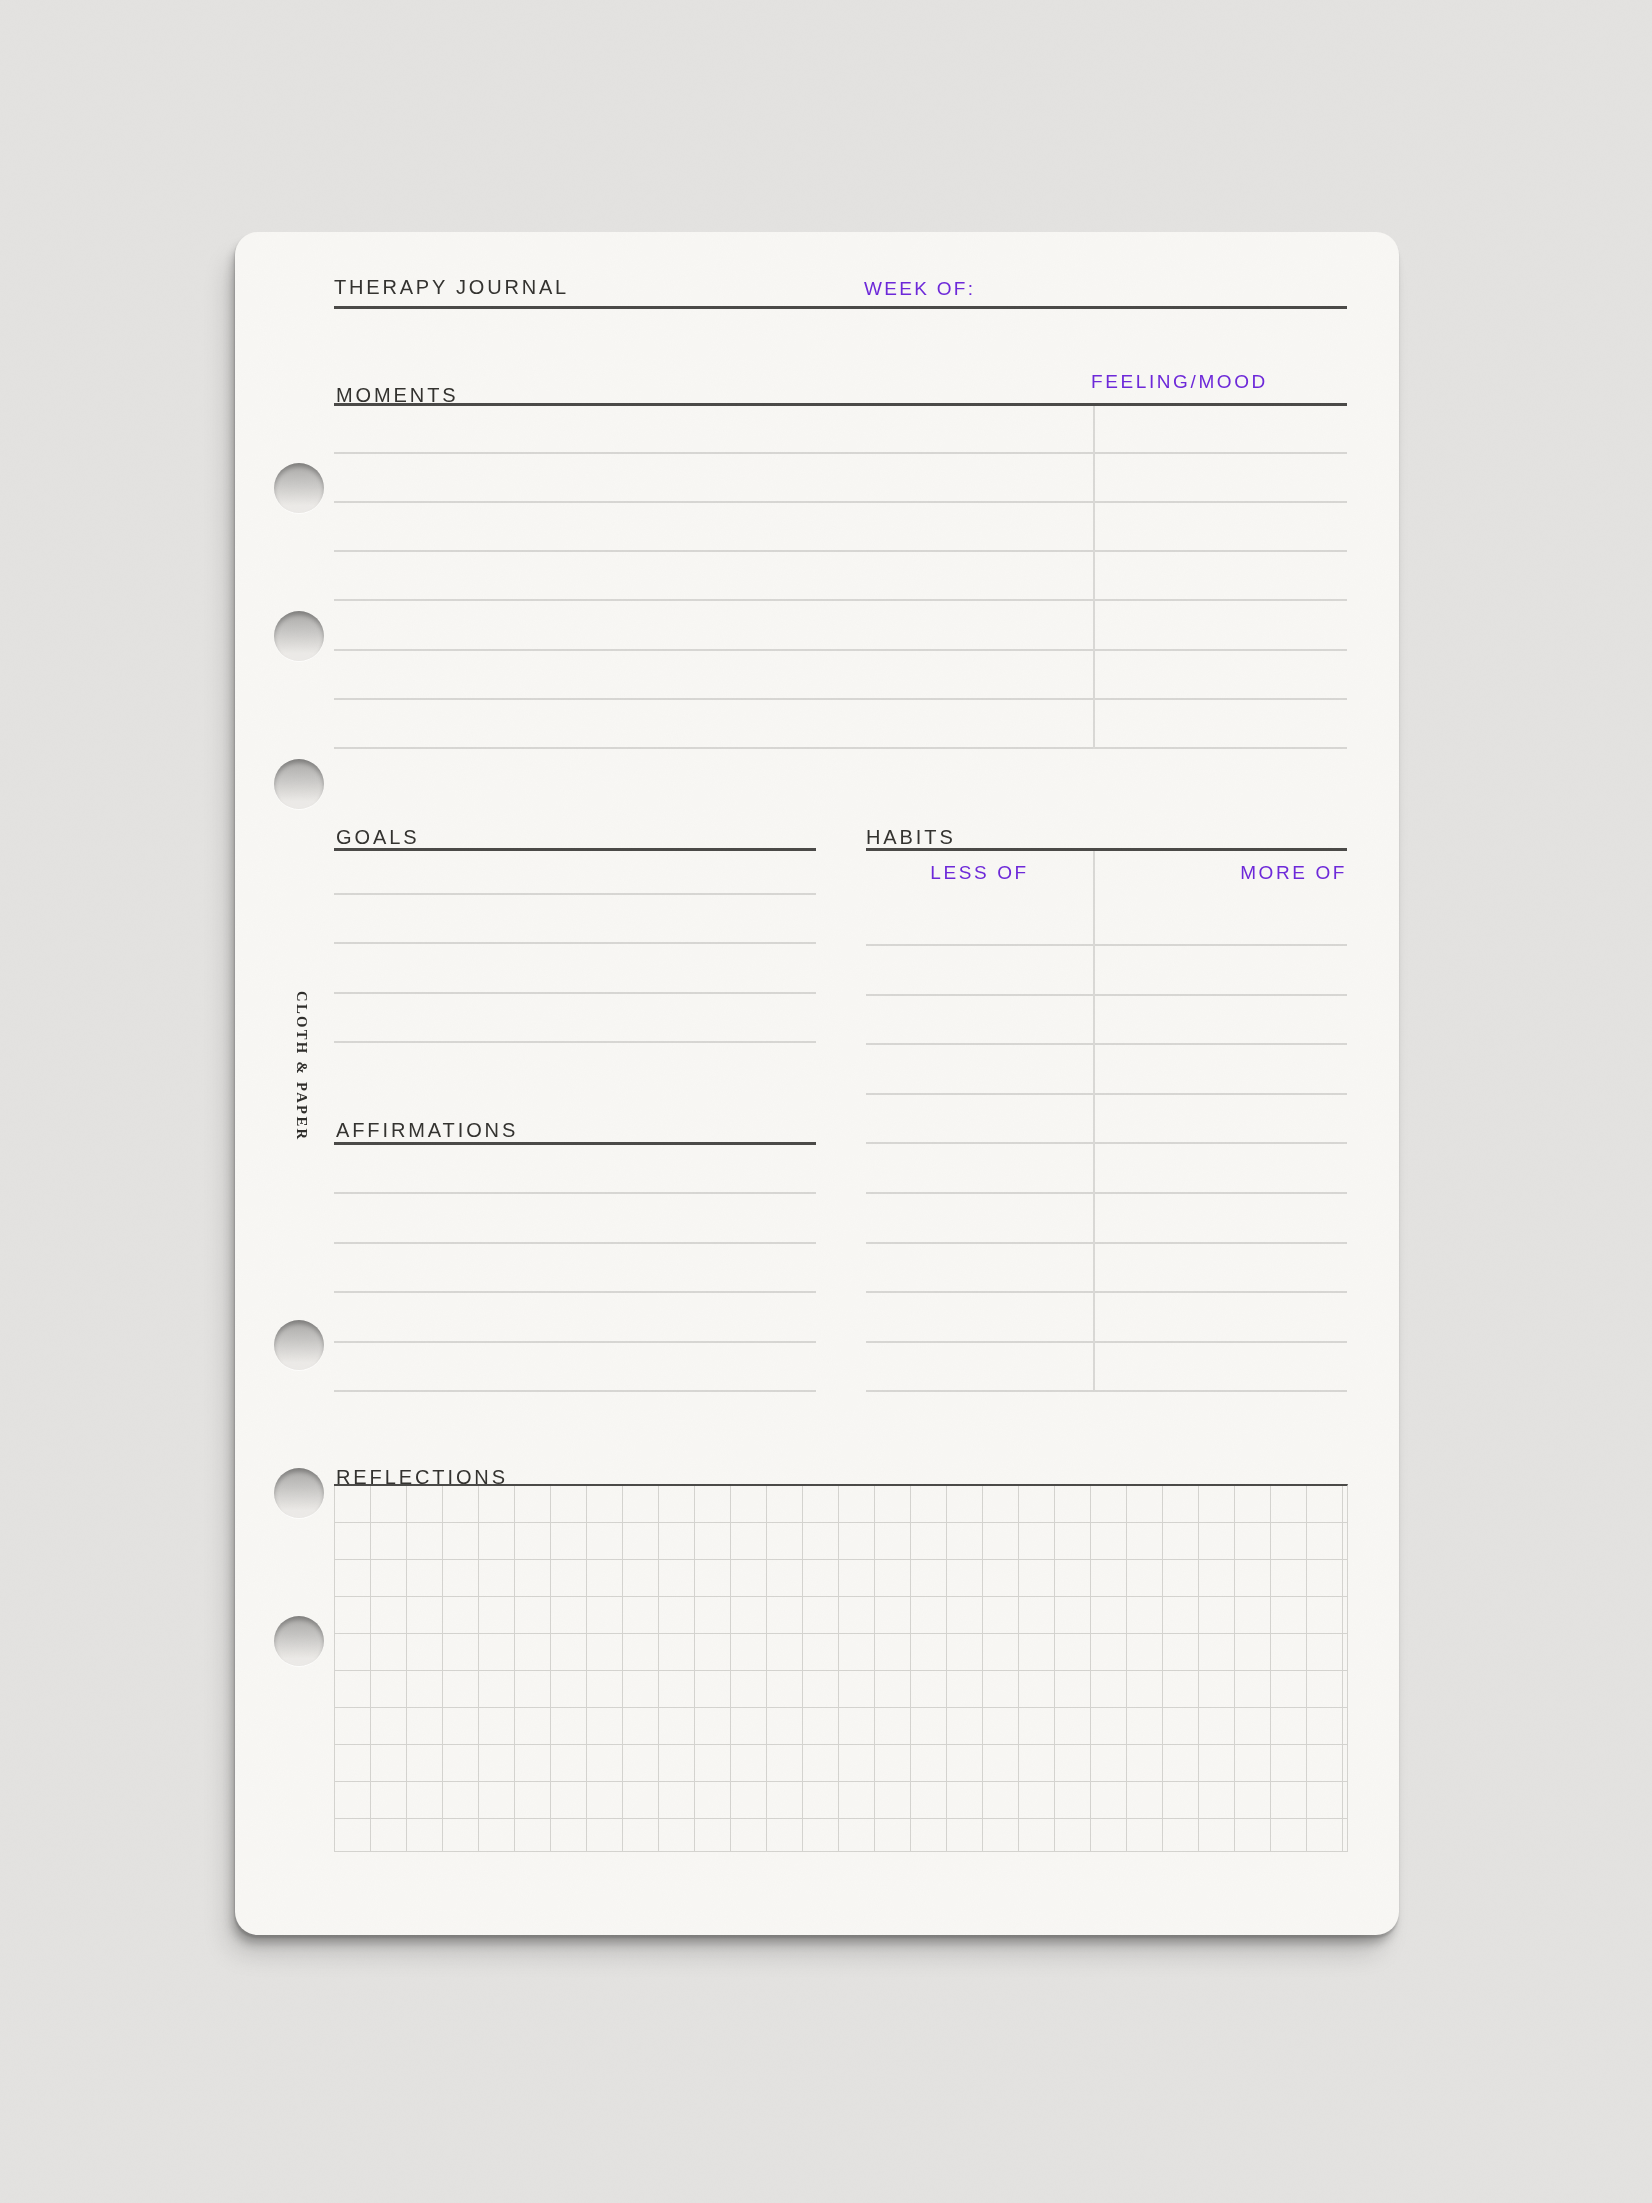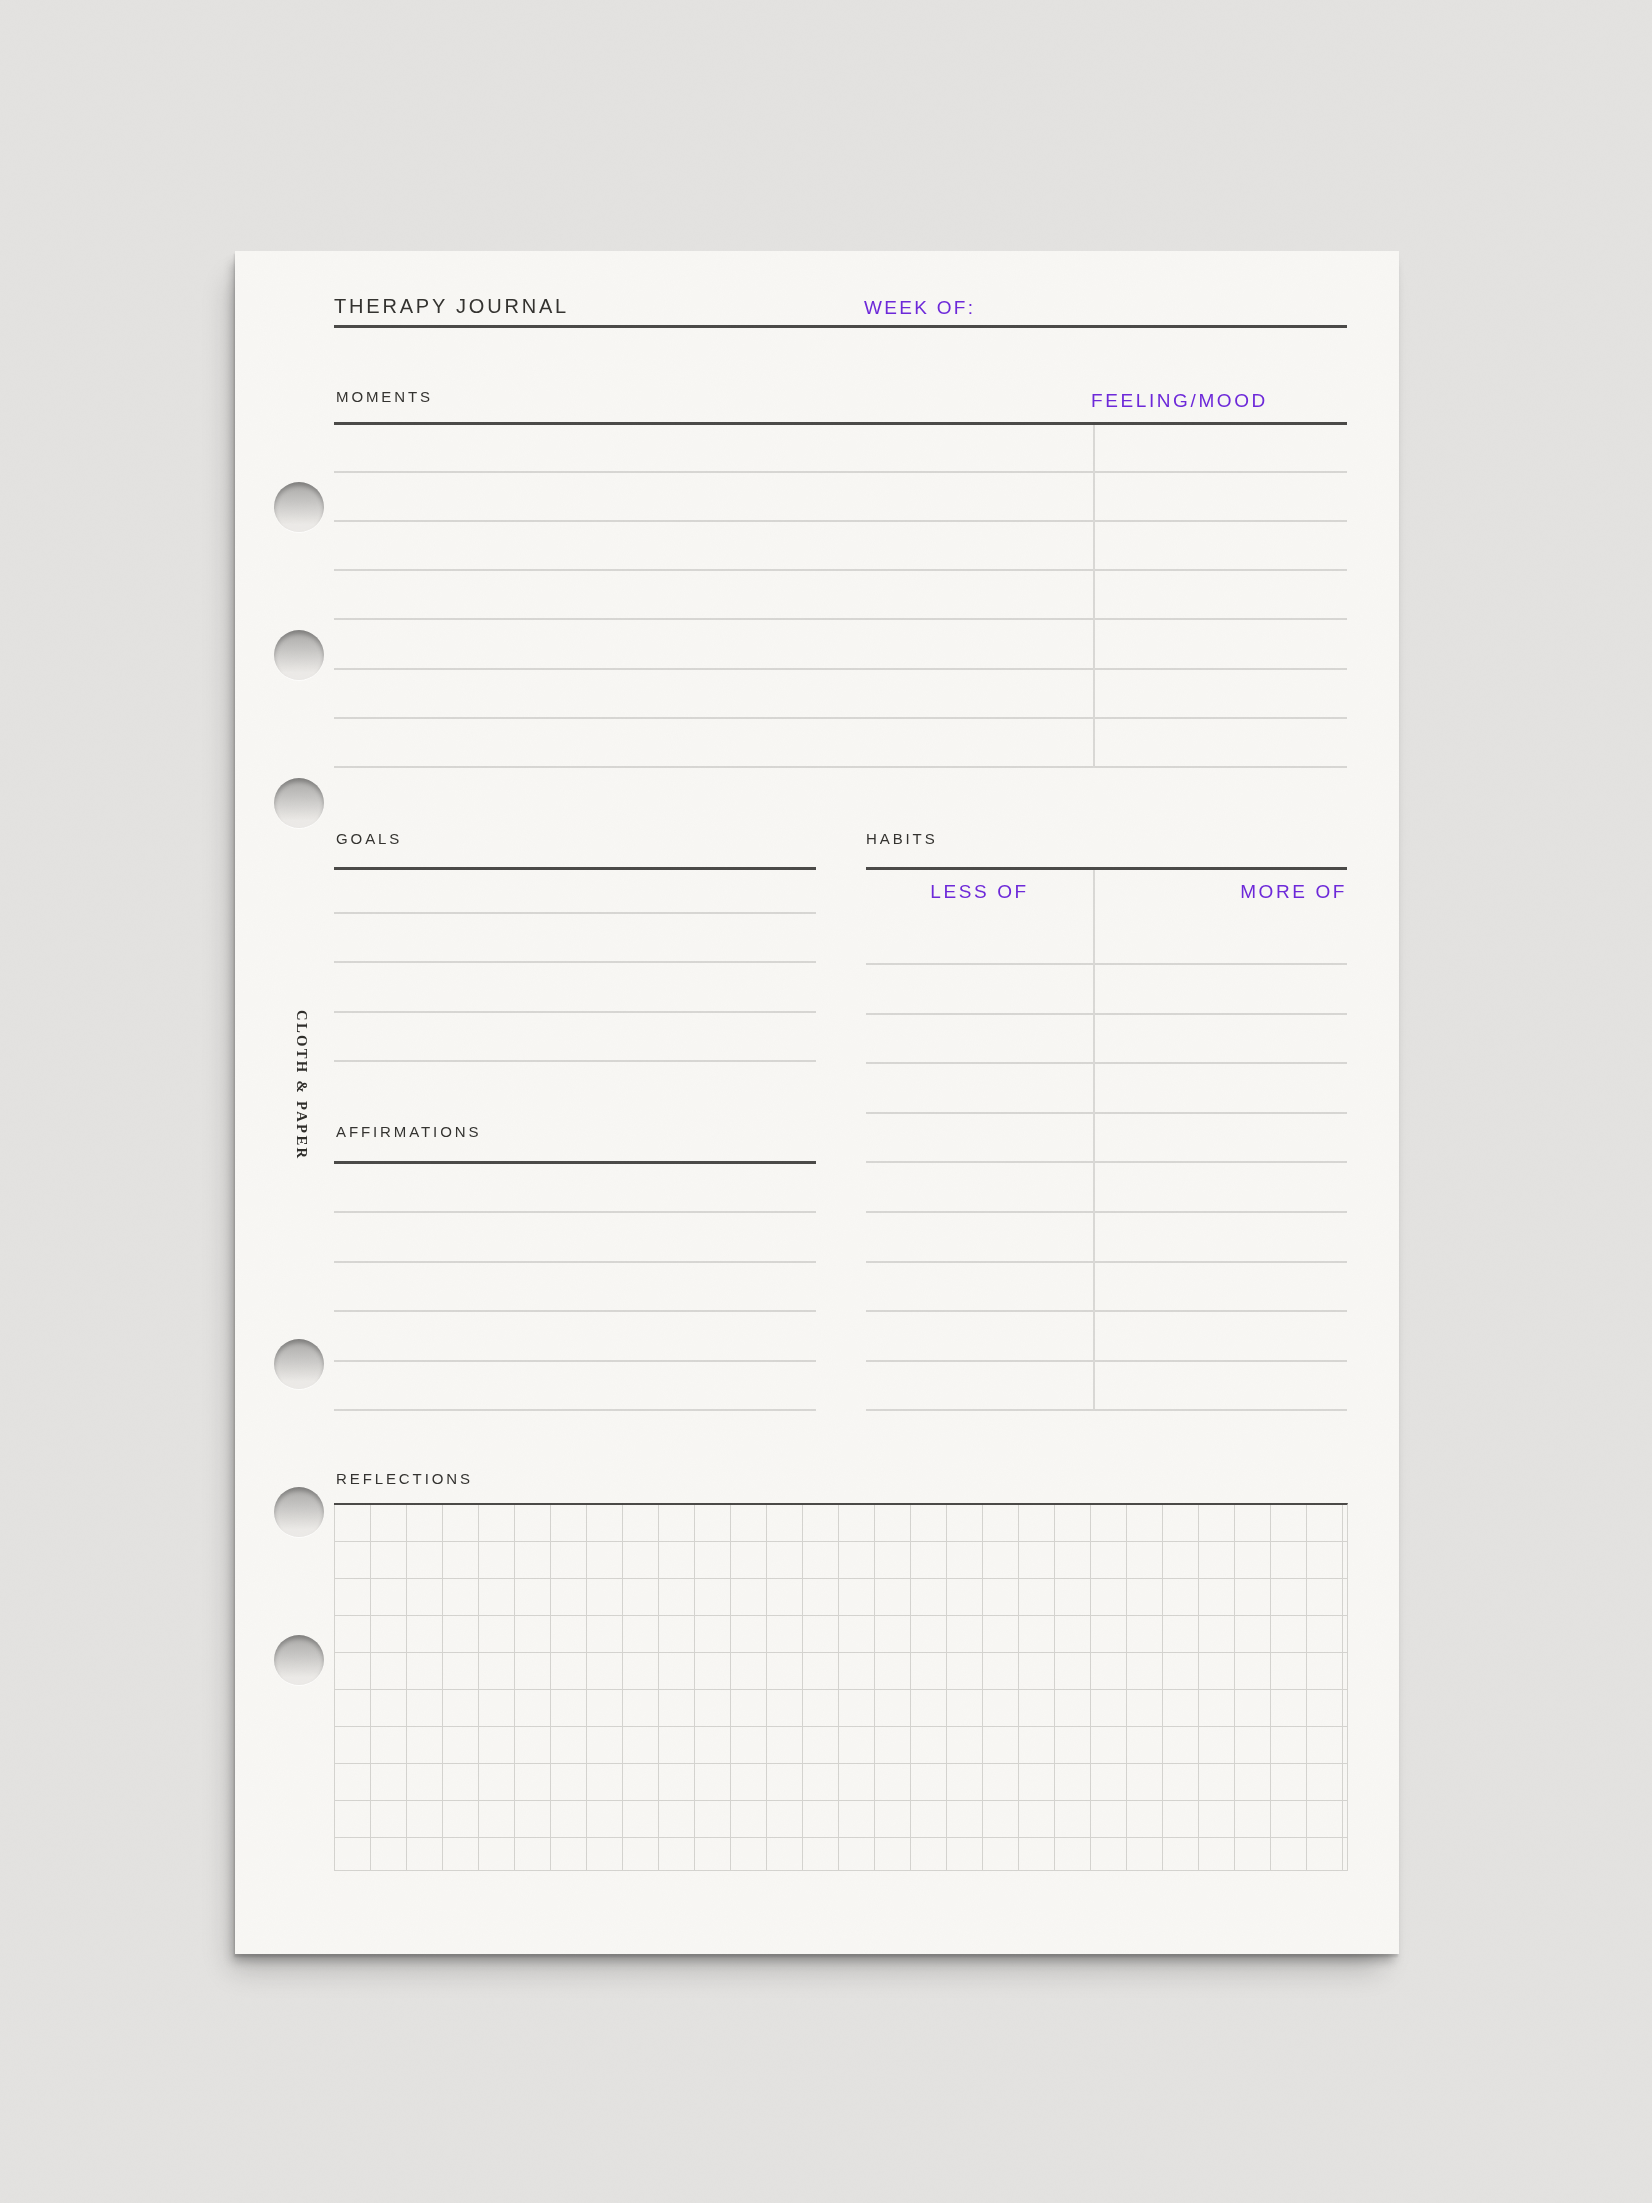--- a/index.html
+++ b/index.html
@@ -5,34 +5,36 @@
   html,body{margin:0;padding:0;}
   body{
     width:1653px;height:2204px;
     background:#e3e2e0;
     font-family:"Liberation Sans", sans-serif;
     position:relative;
     overflow:hidden;
   }
   .stage{position:absolute;inset:0;width:1653px;height:2204px;}
   .page{
-    position:absolute;left:235px;top:251px;width:1164px;height:1703px;
+    position:absolute;left:235px;top:232px;width:1164px;height:1703px;
     background:#f8f7f4;
     box-shadow:
       -0.9px 2.8px 1.8px rgba(0,0,0,0.12),
       -3.7px 9.2px 9.2px -1.8px rgba(0,0,0,0.25),
       -11px 22px 27.5px -7.3px rgba(0,0,0,0.20);
+    border-radius: 23px;
   }
   
   .t-dark{color:#33322f;}
   .t-gray{color:#6d28d9;}
   .lbl{
     position:absolute;
-    font-size:15px;letter-spacing:2.9px;line-height:1;
+    font-size:20px;letter-spacing:2.9px;line-height:1;
     white-space:nowrap;
+    margin-top:15px;
   }
   .lbl-sm{
     position:absolute;
     font-size:19px;letter-spacing:2.6px;line-height:1;
     white-space:nowrap;
   }
   .title{
     position:absolute;left:99px;top:45px;
     font-size:20px;letter-spacing:2.8px;line-height:1;
     white-space:nowrap;

